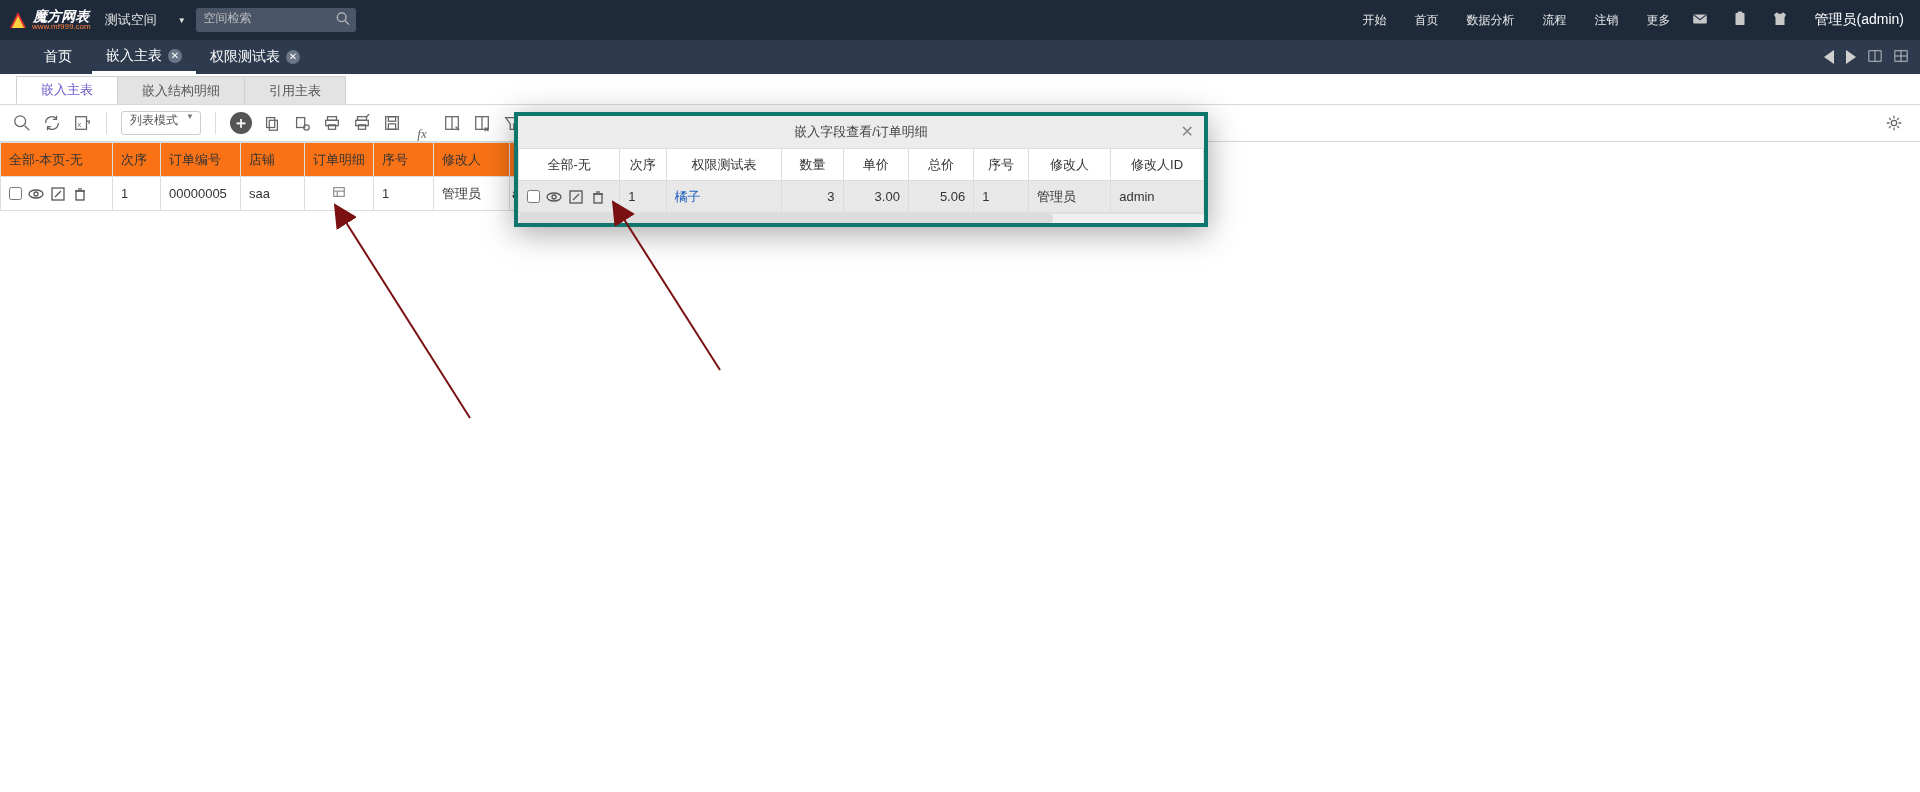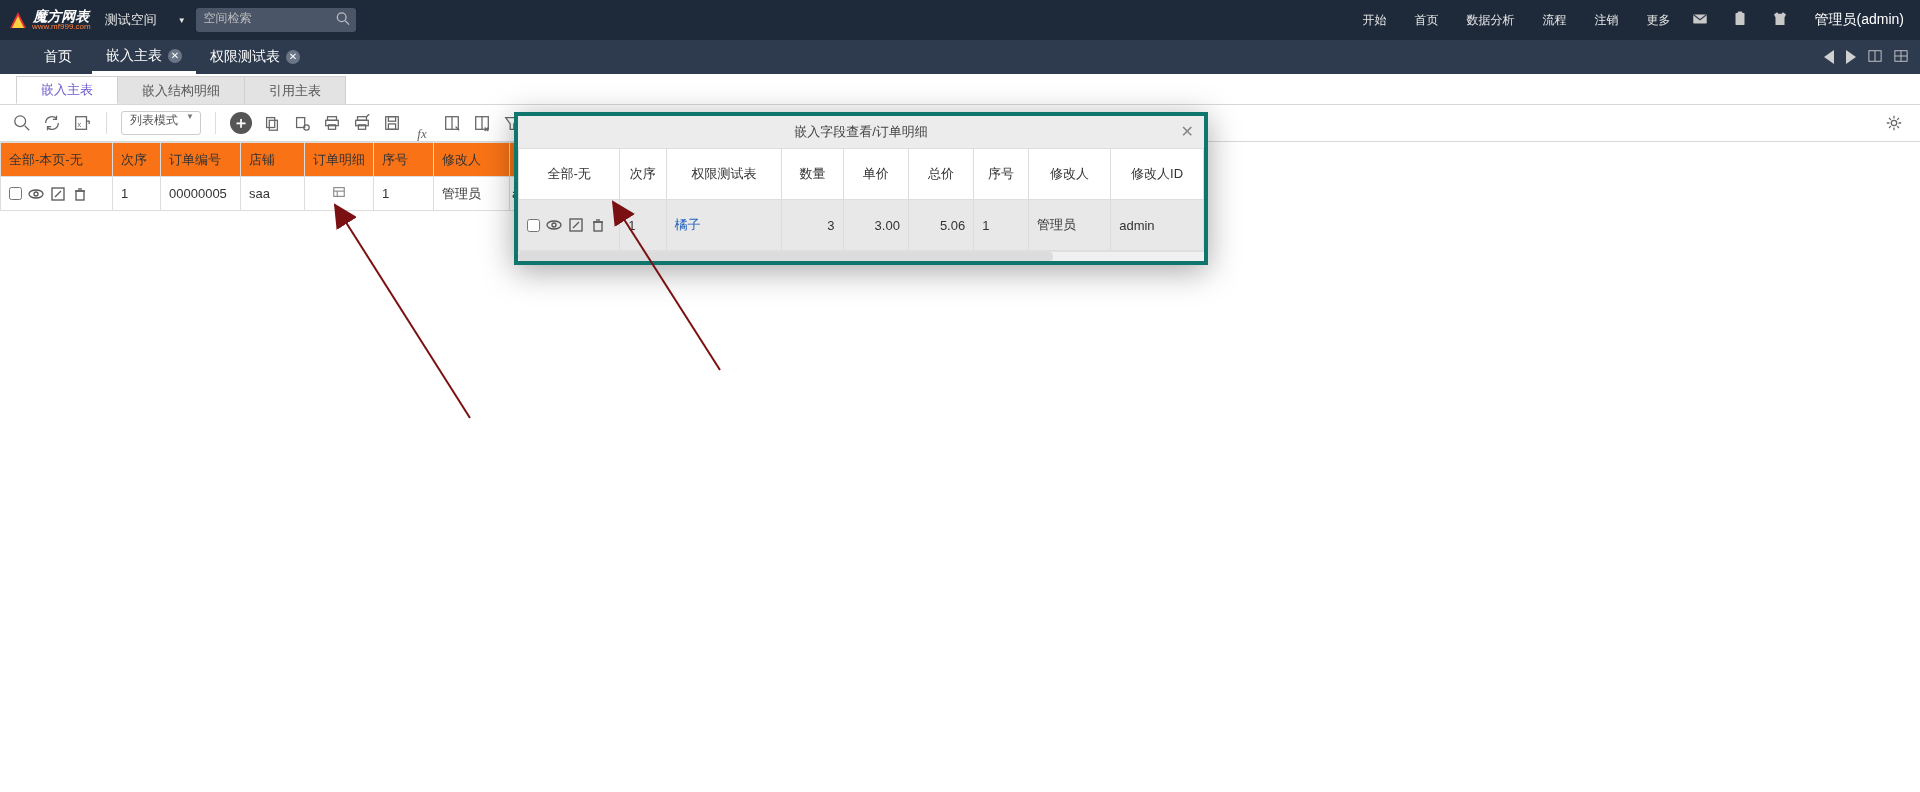--- a/index.html
+++ b/index.html
@@ -81,21 +81,21 @@
   .cell-actions input[type=checkbox]{ margin:0;}
   .mini-icon { width:16px; height:16px; }
   .mini-icon svg { width:16px; height:16px; fill:none; stroke:#555; stroke-width:1.3;}
   .detail-icon svg{ width:14px; height:14px; stroke:#888;}
 
   
   .popup { position:absolute; left:514px; top:112px; width:694px; background:#fef9c3; border:4px solid #0f766e; box-shadow:0 6px 30px rgba(0,0,0,0.35); z-index:50;}
   .popup-header { height:32px; background:var(--popup-header-bg); display:flex; align-items:center; justify-content:center; position:relative; font-size:13px; color:#444;}
   .popup-close { position:absolute; right:10px; top:50%; transform:translateY(-50%); color:#888; font-size:16px; line-height:1; cursor:pointer;}
   table.popup-table { border-collapse:collapse; width:100%; }
-  table.popup-table th, table.popup-table td { border:1px solid var(--table-border); height:32px; padding:16px 8px; font-size:13px; font-weight:normal; color:#333; white-space:nowrap;}
+  table.popup-table th, table.popup-table td { border:1px solid var(--table-border); height:32px; padding:6px 8px; font-size:13px; font-weight:normal; color:#333; white-space:nowrap;}
   table.popup-table th { background:#fff; text-align:center;}
   table.popup-table tr.data-row td { background:var(--popup-row-bg); }
   .num { text-align:right; }
   a.linkish { color:var(--link); text-decoration:none;}
   .popup-scrollbar { height:10px; background:#f0f0f0; border-top:1px solid #e0e0e0; position:relative;}
   .popup-scrollbar .thumb { position:absolute; left:0; top:0; height:100%; width:78%; background:#dcdcdc; border-radius:4px;}
 
   
   .annot { position:absolute; left:0; top:0; width:1920px; height:792px; pointer-events:none; z-index:100;}
 

